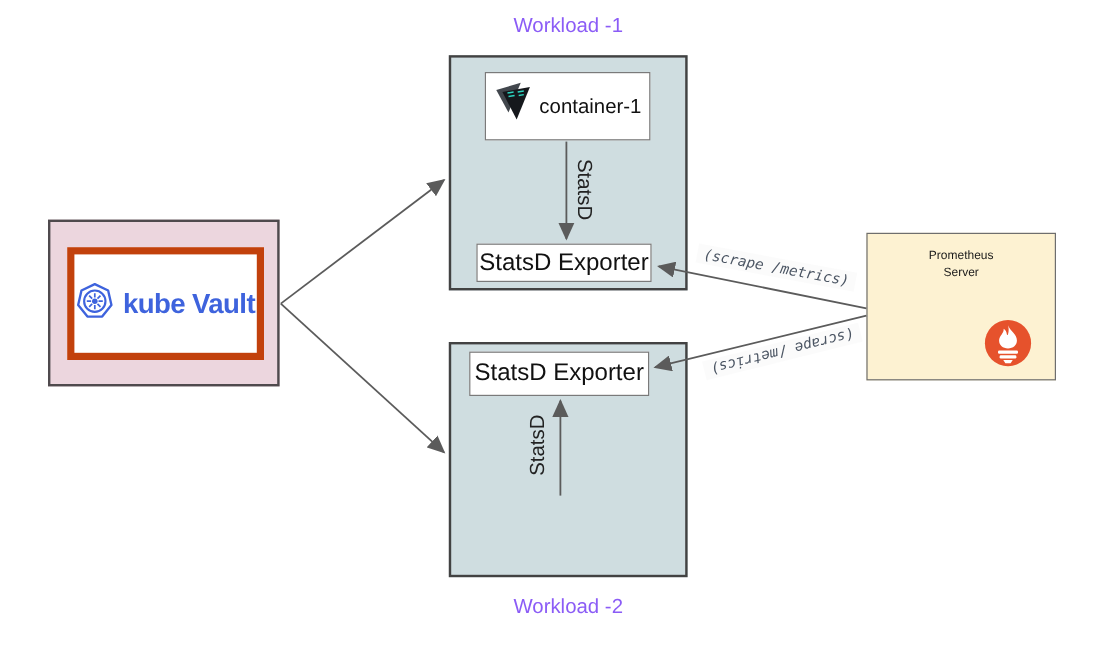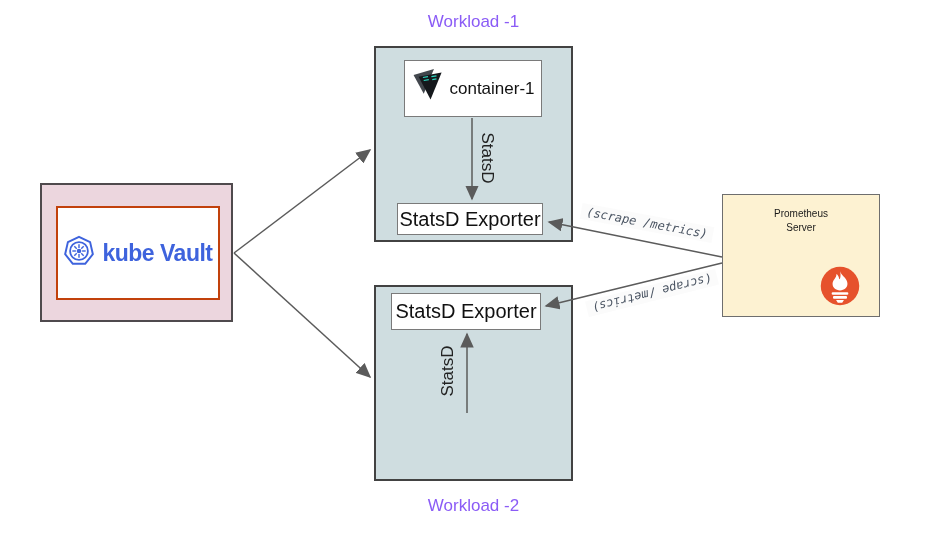--- a/index.html
+++ b/index.html
@@ -4,21 +4,21 @@
 <style>
   html,body{margin:0;padding:0;background:#ffffff;}
   .canvas{
     position:relative;width:933px;height:542px;background:#ffffff;overflow:hidden;
     font-family:"Liberation Sans", sans-serif;color:#1a1a1a;
   }
   .abs{position:absolute;box-sizing:border-box;}
   .node-title{font-size:17px;text-align:center;color:#8b5cf6;}
   .group-box{border:2px solid #424242;background:#cfdde0;}
   .vault-box{border:2px solid #4f4a4d;background:#ecd6de;}
-  .vault-inner{border:2px solid #c2410c;background:#ffffff;display:flex;align-items:center;justify-content:center;gap:7px;}
+  .vault-inner{border:6px solid #c2410c;background:#ffffff;display:flex;align-items:center;justify-content:center;gap:7px;}
   .kube-vault-text{font-size:23px;font-weight:bold;color:#3e63dd;letter-spacing:-0.5px;}
   .white-box{border:1px solid #7a7a7a;background:#ffffff;display:flex;align-items:center;justify-content:center;font-size:20px;color:#111;}
   .container-box{gap:4px;font-size:17px;}
   .prom-box{border:1px solid #6e6e6e;background:#fdf2d2;text-align:center;font-size:10px;line-height:1.35;padding-top:12px;}
   .edge-label-vert{font-size:17px;color:#222;width:80px;height:20px;text-align:center;line-height:20px;}
   .rot90{transform:rotate(90deg);}
   .rotm90{transform:rotate(-90deg);}
   .scrape-label{
     font-family:"DejaVu Sans Mono", monospace;font-style:italic;font-size:12px;color:#4b5563;
     width:134px;height:16px;text-align:center;line-height:16px;background:rgba(250,250,250,0.8);white-space:nowrap;

